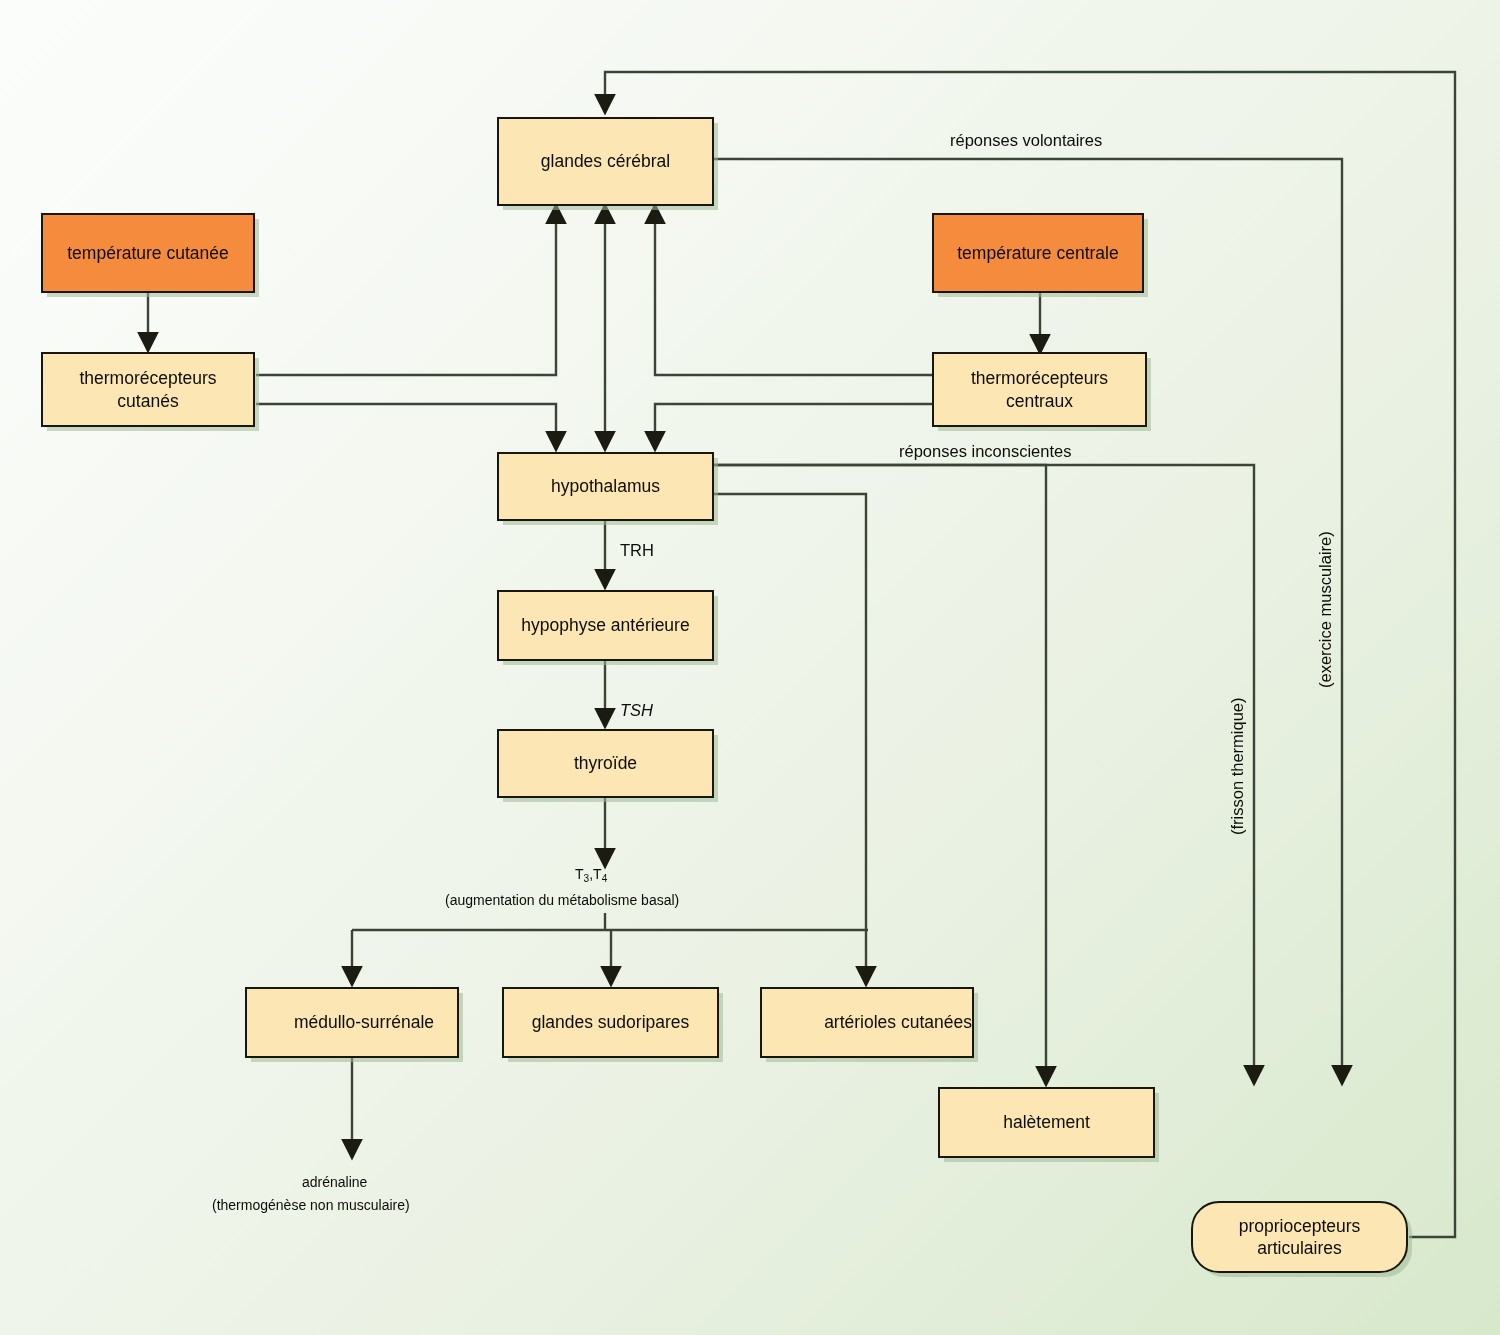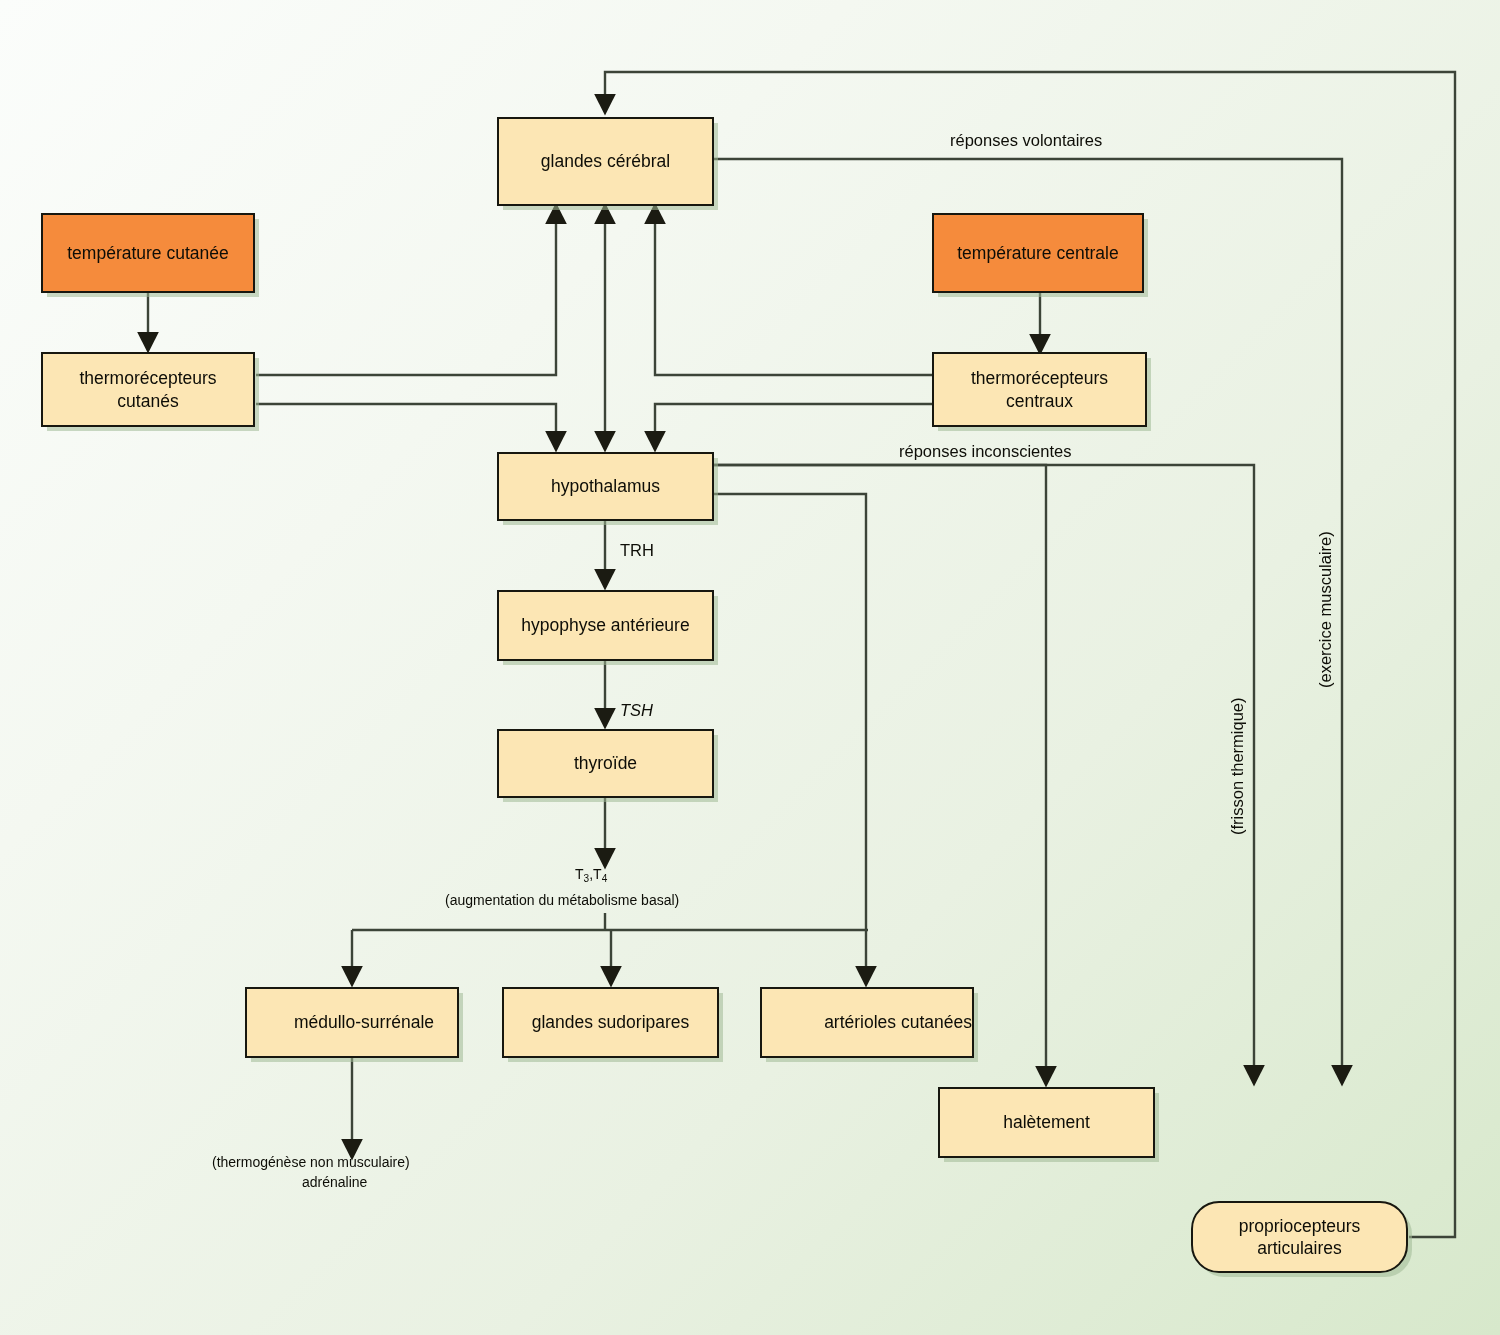--- a/index.html
+++ b/index.html
@@ -194,15 +194,15 @@
   <div class="edge-label vertical" style="left:1316px; top:688px;">(exercice musculaire)</div>
 
   <div class="free-label" style="left:575px; top:865px;">
     <span>T</span><sub>3</sub><span>,T</span><sub>4</sub>
   </div>
 
   <div class="free-label" style="left:445px; top:891px;">(augmentation du métabolisme basal)</div>
 
   <div class="free-label" style="left:302px; top:1173px;">adrénaline</div>
 
-  <div class="free-label" style="left:212px; top:1153px;">(thermogénèse non musculaire)</div>
+  <div class="free-label" style="left:212px; top:1196px;">(thermogénèse non musculaire)</div>
 
 </div>
 
 </body></html>

